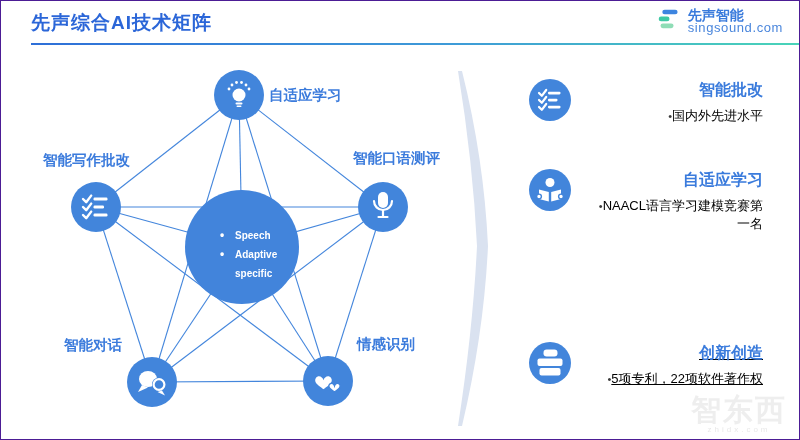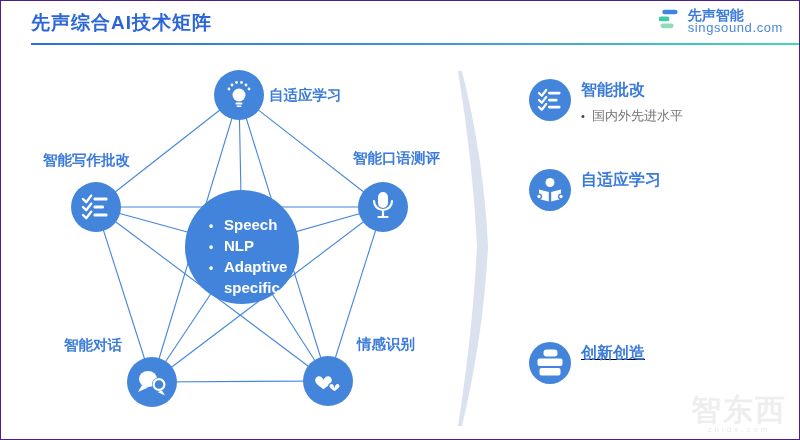--- a/index.html
+++ b/index.html
@@ -22,33 +22,33 @@
   .logo-domain{font-size:13px;color:#4A86DC;letter-spacing:0.6px;line-height:9px;}
   
   .diagram{position:absolute;left:0;top:58px;}
   .node-label{font-family:"Liberation Sans","DejaVu Sans",sans-serif;
     font-size:14.5px;font-weight:bold;fill:#3B7BDC;}
   .center-circle{
     position:absolute;left:184px;top:189px;width:114px;height:114px;
     border-radius:50%;background:#4284DB;z-index:2;box-sizing:border-box;
   }
   .center-circle ul{
-    margin:4px;padding:21px 6px 0 20px;list-style:none;
-    color:#fff;font-size:15px;font-weight:bold;line-height:19px;width:92px;
+    margin:15px;padding:21px 6px 0 20px;list-style:none;
+    color:#fff;font-size:10px;font-weight:bold;line-height:19px;width:92px;
   }
   .center-circle li{padding-left:15px;}
   .center-circle li::before{content:"•";display:inline-block;width:15px;margin-left:-15px;font-size:12px;}
   
   .arrow{position:absolute;left:450px;top:62px;}
   
   .panel-item{position:absolute;left:528px;width:262px;display:flex;align-items:flex-start;}
   .p-icon{width:42px;height:42px;flex:0 0 42px;}
-  .p-text{margin-left:10px;width:182px;}
+  .p-text{margin-left:10px;width:182px;text-align:right;}
   .p-title{font-size:16px;font-weight:bold;color:#3A7BDC;margin-top:1px;margin-bottom:6px;}
-  .p-bullet{font-size:13px;color:#737373;line-height:17px;padding-left:11px;}
+  .p-bullet{font-size:13px;color:#000000;line-height:17px;padding-left:11px;}
   .p-bullet::before{content:"•";display:inline-block;width:11px;margin-left:-11px;font-size:11px;color:#3A3A3A;}
   
   .watermark{position:absolute;right:12px;bottom:4px;text-align:center;z-index:3;}
   .wm-text{font-size:30px;font-weight:bold;color:rgba(170,170,170,0.20);letter-spacing:2px;line-height:30px;}
   .wm-domain{font-size:8px;color:rgba(170,170,170,0.28);letter-spacing:3px;line-height:10px;}
 </style>
 </head>
 <body>
 
 <div class="slide">
@@ -148,21 +148,20 @@
         <path transform="translate(-4.5,-5)" fill="#fff" d="M0,4.2 C-0.8,1.6 -3.6,-0.6 -6.2,0.8 C-8.8,2.2 -9,5.6 -6.6,8 C-4.6,10 0,13.2 0,13.2 C0,13.2 4.6,10 6.6,8 C9,5.6 8.8,2.2 6.2,0.8 C3.6,-0.6 0.8,1.6 0,4.2 Z"></path>
         <path transform="translate(6.5,2) scale(0.68)" fill="#fff" stroke="#4285DB" stroke-width="2" d="M0,4.2 C-0.8,1.6 -3.6,-0.6 -6.2,0.8 C-8.8,2.2 -9,5.6 -6.6,8 C-4.6,10 0,13.2 0,13.2 C0,13.2 4.6,10 6.6,8 C9,5.6 8.8,2.2 6.2,0.8 C3.6,-0.6 0.8,1.6 0,4.2 Z"></path>
       </g>
       <text class="node-label" x="356" y="290">情感识别</text>
     </g>
   </svg>
 
   <div class="center-circle">
     <ul>
       <li>Speech</li>
-      <li>NLP</li>
       <li>Adaptive specific</li>
     </ul>
   </div>
 
   <svg class="arrow" width="45" height="368" viewBox="0 0 45 368">
     <path d="M7,8 Q22,100 26,183 Q22,266 7,363 L11,363 Q33,270 37,183 Q33,96 11,8 Z" fill="#DAE2F0"></path>
   </svg>
 
   <div class="panel-item" style="top:78px;">
     <div class="p-icon">
@@ -192,37 +191,39 @@
           <circle cx="0" cy="-7.5" r="4.5" fill="#fff"></circle>
           <path d="M-11,-0.5 L-1.2,2 L-1.2,11.5 L-11,9 Z" fill="#fff"></path>
           <path d="M11,-0.5 L1.2,2 L1.2,11.5 L11,9 Z" fill="#fff"></path>
           <circle cx="-11" cy="6.5" r="2.4" fill="#fff" stroke="#4285DB" stroke-width="1.4"></circle>
           <circle cx="11" cy="6.5" r="2.4" fill="#fff" stroke="#4285DB" stroke-width="1.4"></circle>
         </g>
       </svg>
     </div>
     <div class="p-text">
       <div class="p-title">自适应学习</div>
+      <div class="p-bullet">NAACL语言学习建模竞赛第一名</div>
     </div>
   </div>
 
 
   <div class="panel-item" style="top:341px;text-decoration:underline;">
     <div class="p-icon">
       <svg width="42" height="42" viewBox="0 0 42 42">
         <circle cx="21" cy="21" r="21" fill="#4285DB"></circle>
         <g transform="translate(21,21)" fill="#fff">
           <rect x="-6.5" y="-13.5" width="14" height="7" rx="3.2"></rect>
           <rect x="-12.5" y="-4.5" width="25" height="7.5" rx="2"></rect>
           <rect x="-10.5" y="5" width="21" height="7.5" rx="2"></rect>
         </g>
       </svg>
     </div>
     <div class="p-text">
       <div class="p-title">创新创造</div>
+      <div class="p-bullet">5项专利，22项软件著作权</div>
     </div>
   </div>
 
   <div class="watermark">
     <div class="wm-text">智东西</div>
     <div class="wm-domain">zhidx.com</div>
   </div>
 
 </div>
 

